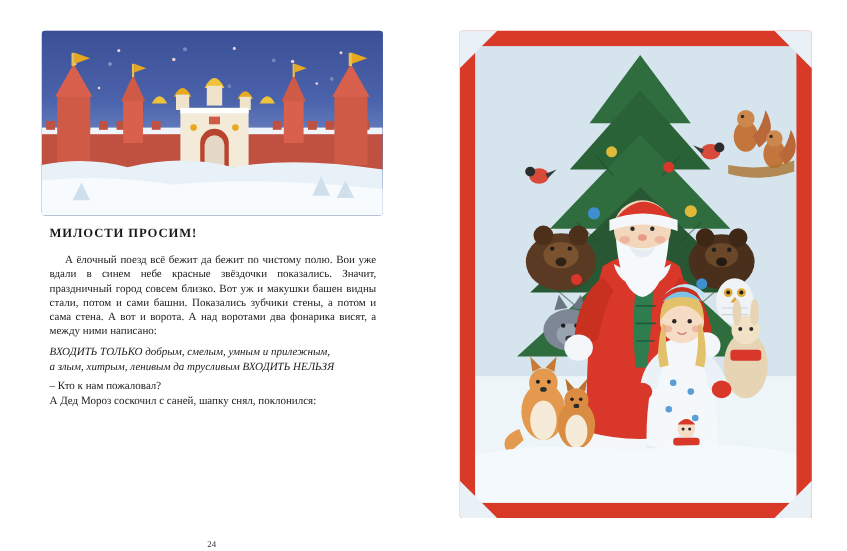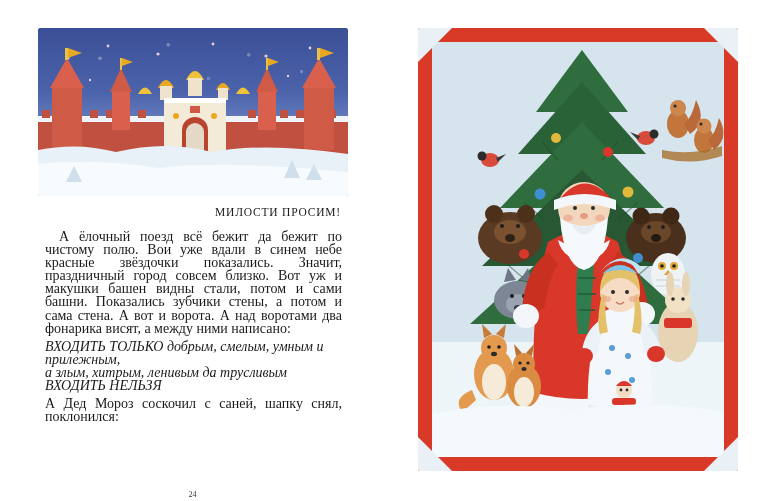--- a/index.html
+++ b/index.html
@@ -56,32 +56,32 @@
   .citywrap { position: absolute; inset: 0; }
 
   .caption-block {
     position: absolute;
     left: 45px;
     top: 206px;
     width: 296px;
   }
   h1.heading {
     font-size: 11.5px;
-    font-weight: normal;
+    font-weight: bold;
     letter-spacing: 0.8px;
     margin: 0 0 9px 0;
-    text-align: right;
+    text-align: left;
     color: #1a1a1a;
   }
   .body-text {
     position: absolute;
     left: 45px;
     top: 230px;
     width: 297px;
-    font-size: 14px;
+    font-size: 10px;
     line-height: 13.1px;
     color: #1a1a1a;
     text-align: justify;
   }
   .body-text p {
     margin: 0;
     text-indent: 14px;
   }
   .body-text p.noindent { text-indent: 0; }
   .rule-block {
@@ -235,20 +235,21 @@
     <div class="caption-block">
       <h1 class="heading">МИЛОСТИ ПРОСИМ!</h1>
     </div>
 
     <div class="body-text">
       <p>А ёлочный поезд всё бежит да бежит по чистому полю. Вои уже вдали в синем небе красные звёздочки показались. Значит, праздничный город совсем близко. Вот уж и макушки башен видны стали, потом и сами башни. Показались зубчики стены, а потом и сама стена. А вот и ворота. А над воротами два фонарика висят, а между ними написано:</p>
       <div class="rule-block">
         <span class="line">ВХОДИТЬ ТОЛЬКО добрым, смелым, умным и прилежным,</span>
         <span class="line">а злым, хитрым, ленивым да трусливым ВХОДИТЬ НЕЛЬЗЯ</span>
       </div>
+      <p class="noindent">– Кто к нам пожаловал?</p>
       <p class="noindent">А Дед Мороз соскочил с саней, шапку снял, поклонился:</p>
     </div>
 
     <div class="folio">24</div>
   </div>
 
   <div class="page page-right">
     <div class="illus-full">
       <div class="illus-inner">
         <svg width="292" height="415" viewBox="0 0 292 415">

